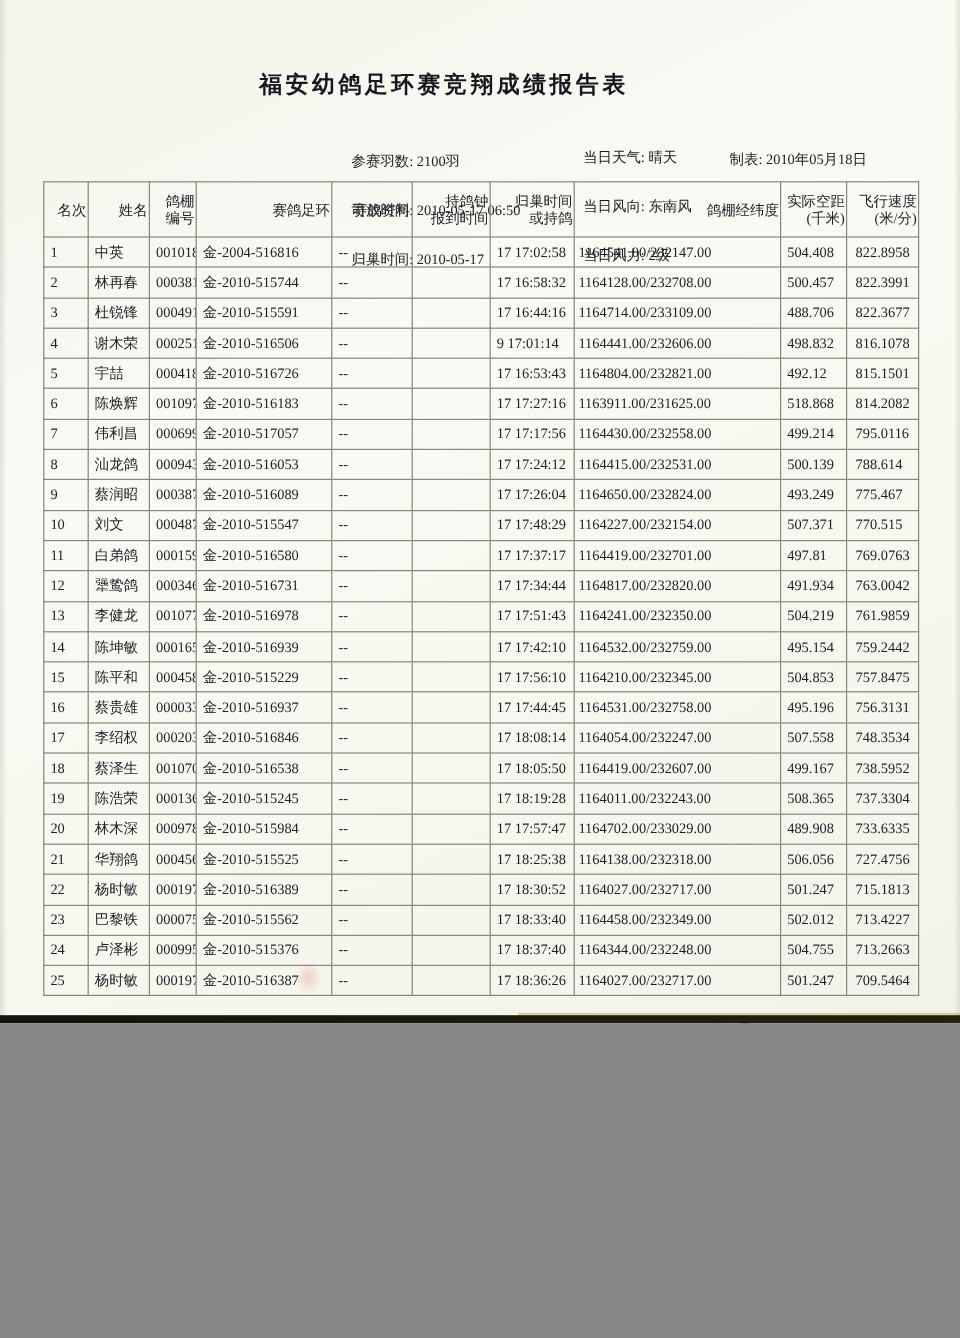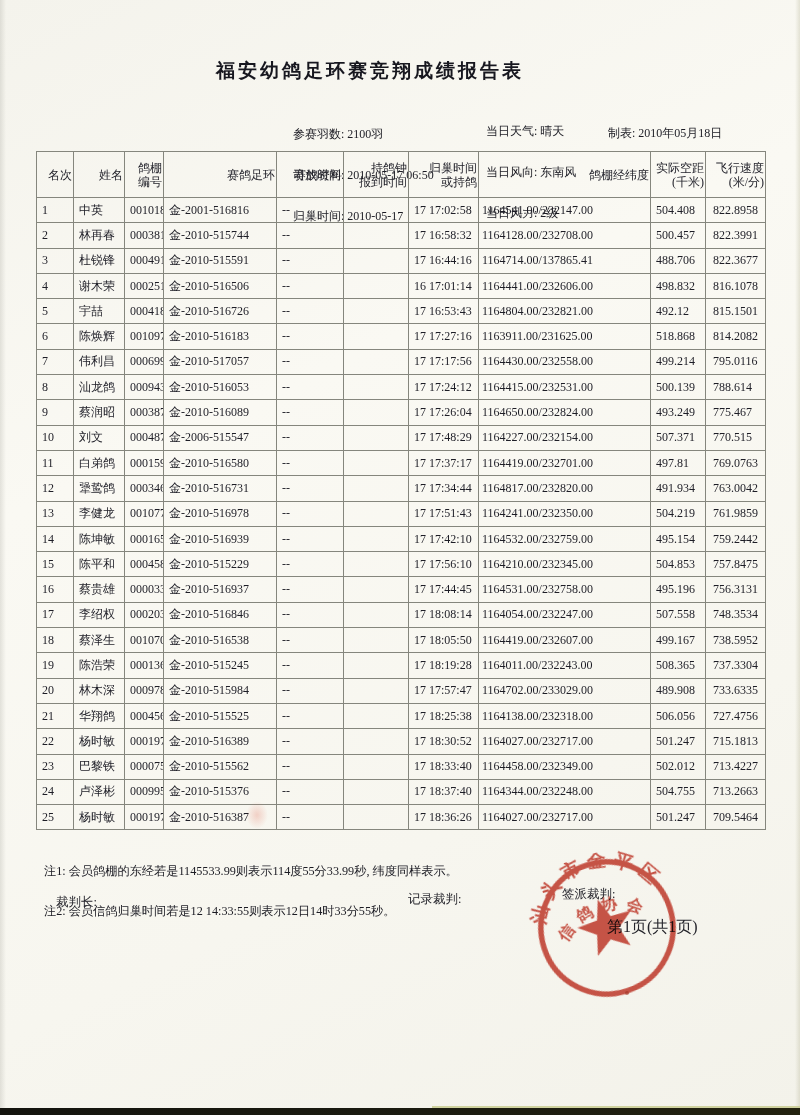--- a/index.html
+++ b/index.html
@@ -2,21 +2,21 @@
 <html><head>
 <meta charset="utf-8">
 <style>
   html,body{margin:0;padding:0;}
   body{
     font-family:"Liberation Serif","DejaVu Serif",serif;
     background:#888;
   }
   #page{
     position:relative;
-    width:800px;height:1115px;
+    width:800px;height:853px;
     margin:0 auto;
     overflow:hidden;
     background:linear-gradient(155deg,#f4f3ec 0%,#faf9f3 35%,#f7f6ef 70%,#f3f2ea 100%);
     color:#1d1d24;
   }
   
   .edge-bottom{position:absolute;left:0;right:0;bottom:0;height:7px;background:linear-gradient(90deg,#14140e,#1c1c10 60%,#23220f);}
   .edge-bottom-tint{position:absolute;right:0;bottom:7px;height:2px;width:46%;background:#c9cc92;opacity:.85;}
   .edge-right{position:absolute;top:0;bottom:0;right:0;width:5px;background:linear-gradient(270deg,rgba(160,158,120,.25),rgba(160,158,120,0));}
   .edge-left{position:absolute;top:0;bottom:0;left:0;width:6px;background:linear-gradient(90deg,rgba(120,120,110,.18),rgba(120,120,110,0));}
@@ -123,21 +123,21 @@
 (千米)</th>
           <th>飞行速度
 (米/分)</th>
         </tr>
     </thead>
     <tbody>
         <tr>
           <td class="c0">1</td>
           <td class="c1">中英</td>
           <td class="c2">001018</td>
-          <td class="c3">金-2001-516816</td>
+          <td class="c3">金-2004-516816</td>
           <td class="c4">--</td>
           <td class="c5"></td>
           <td class="c6">17 17:02:58</td>
           <td class="c7">1164541.00/232147.00</td>
           <td class="c8">504.408</td>
           <td class="c9">822.8958</td>
         </tr>
         <tr>
           <td class="c0">2</td>
           <td class="c1">林再春</td>
@@ -151,32 +151,32 @@
           <td class="c9">822.3991</td>
         </tr>
         <tr>
           <td class="c0">3</td>
           <td class="c1">杜锐锋</td>
           <td class="c2">000491</td>
           <td class="c3">金-2010-515591</td>
           <td class="c4">--</td>
           <td class="c5"></td>
           <td class="c6">17 16:44:16</td>
-          <td class="c7">1164714.00/137865.41</td>
+          <td class="c7">1164714.00/233109.00</td>
           <td class="c8">488.706</td>
           <td class="c9">822.3677</td>
         </tr>
         <tr>
           <td class="c0">4</td>
           <td class="c1">谢木荣</td>
           <td class="c2">000251</td>
           <td class="c3">金-2010-516506</td>
           <td class="c4">--</td>
           <td class="c5"></td>
-          <td class="c6">16 17:01:14</td>
+          <td class="c6">9 17:01:14</td>
           <td class="c7">1164441.00/232606.00</td>
           <td class="c8">498.832</td>
           <td class="c9">816.1078</td>
         </tr>
         <tr>
           <td class="c0">5</td>
           <td class="c1">宇喆</td>
           <td class="c2">000418</td>
           <td class="c3">金-2010-516726</td>
           <td class="c4">--</td>
@@ -231,21 +231,21 @@
           <td class="c5"></td>
           <td class="c6">17 17:26:04</td>
           <td class="c7">1164650.00/232824.00</td>
           <td class="c8">493.249</td>
           <td class="c9">775.467</td>
         </tr>
         <tr>
           <td class="c0">10</td>
           <td class="c1">刘文</td>
           <td class="c2">000487</td>
-          <td class="c3">金-2006-515547</td>
+          <td class="c3">金-2010-515547</td>
           <td class="c4">--</td>
           <td class="c5"></td>
           <td class="c6">17 17:48:29</td>
           <td class="c7">1164227.00/232154.00</td>
           <td class="c8">507.371</td>
           <td class="c9">770.515</td>
         </tr>
         <tr>
           <td class="c0">11</td>
           <td class="c1">白弟鸽</td>

